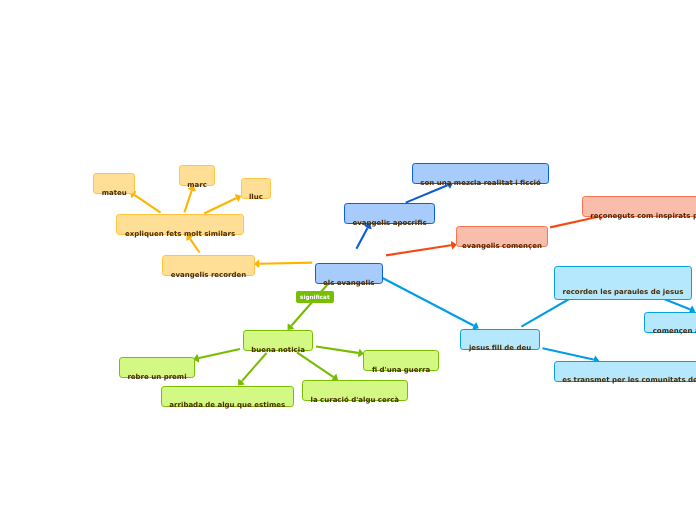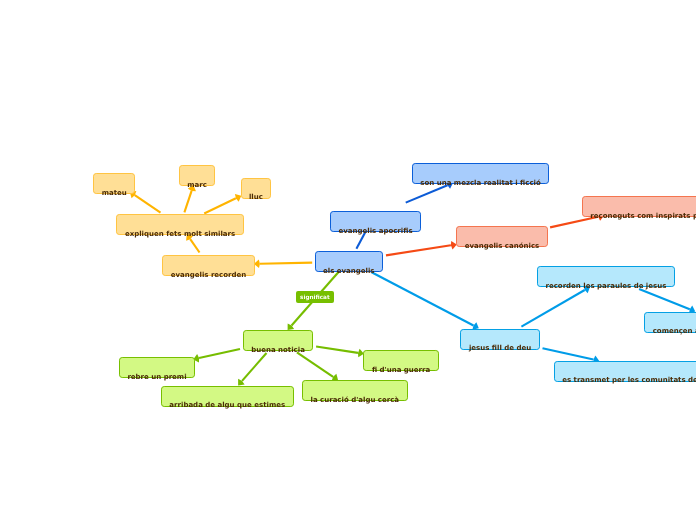--- a/index.html
+++ b/index.html
@@ -96,54 +96,54 @@
       </g>
       <g>
         <line x1="296.9" y1="352.4" x2="333.12634822530066" y2="376.8439922491106" stroke="#76bd00" stroke-width="2.1" stroke-linecap="butt"></line>
         <path d="M 338.10 380.20 L 331.55 380.97 L 333.13 376.84 L 336.36 373.84 Z" fill="#76bd00"></path>
       </g>
       <g>
         <line x1="316.1" y1="346.5" x2="357.96876925537754" y2="352.89418442603045" stroke="#76bd00" stroke-width="2.1" stroke-linecap="butt"></line>
         <path d="M 363.90 353.80 L 358.31 357.30 L 357.97 352.89 L 359.61 348.79 Z" fill="#76bd00"></path>
       </g>
     </svg>
-<div class="node blue" style="left: 314.5px; top: 251px; width: 68.5px; height: 17px;">
+<div class="node blue" style="left: 314.5px; top: 263px; width: 68.5px; height: 17px;">
       <span>els evangelis</span>
     </div>
     <div class="node orange" style="left: 162.2px; top: 255.3px; width: 92.6px; height: 19.5px;">
       <span>evangelis recorden</span>
     </div>
     <div class="node orange" style="left: 116.4px; top: 214px; width: 127.3px; height: 19.5px;">
       <span>expliquen fets molt similars</span>
     </div>
     <div class="node orange" style="left: 93.2px; top: 173px; width: 42.1px; height: 17px;">
       <span>mateu</span>
     </div>
     <div class="node orange" style="left: 178.7px; top: 165.3px; width: 36.6px; height: 19.5px;">
       <span>marc</span>
     </div>
     <div class="node orange" style="left: 240.5px; top: 177.6px; width: 30.9px; height: 19.5px;">
       <span>lluc</span>
     </div>
-    <div class="node blue" style="left: 330px; top: 203.2px; width: 91.1px; height: 19.5px; margin-top: 8px;">
+    <div class="node blue" style="left: 344px; top: 203.2px; width: 91.1px; height: 19.5px;">
       <span>evangelis apocrifis</span>
     </div>
     <div class="node blue" style="left: 411.8px; top: 163px; width: 137.5px; height: 19.5px;">
       <span>son una mezcla realitat i ficció</span>
     </div>
     <div class="node salmon" style="left: 456.2px; top: 226.4px; width: 91.5px; height: 19.5px;">
-      <span>evangelis canónics</span>
+      <span>evangelis començen</span>
     </div>
     <div class="node salmon" style="left: 581.8px; top: 196.2px; width: 150px; height: 19.5px;">
       <span>reconeguts com inspirats per déu</span>
     </div>
     <div class="node cyan" style="left: 460.4px; top: 328.5px; width: 79.3px; height: 19.5px;">
       <span>jesus fill de deu</span>
     </div>
-    <div class="node cyan" style="left: 537px; top: 266.3px; width: 137.8px; height: 21px;">
+    <div class="node cyan" style="left: 554px; top: 266.3px; width: 137.8px; height: 34px;">
       <span>recorden les paraules de jesus</span>
     </div>
     <div class="node cyan" style="left: 644.2px; top: 311.9px; width: 104.9px; height: 19.5px;">
       <span>començen a escriure's</span>
     </div>
     <div class="node cyan" style="left: 553.7px; top: 360.8px; width: 187.1px; height: 19.5px;">
       <span>es transmet per les comunitats de creients</span>
     </div>
     <div class="node green" style="left: 242.7px; top: 330.2px; width: 70.7px; height: 19.5px; justify-content: center;">
       <span>buena noticia</span>

